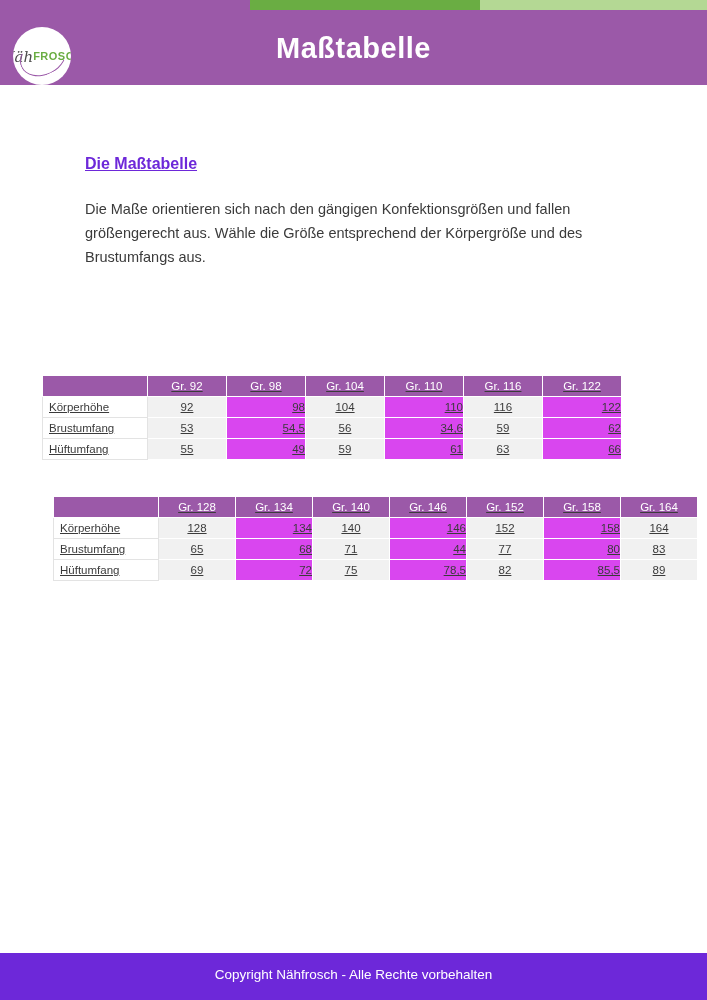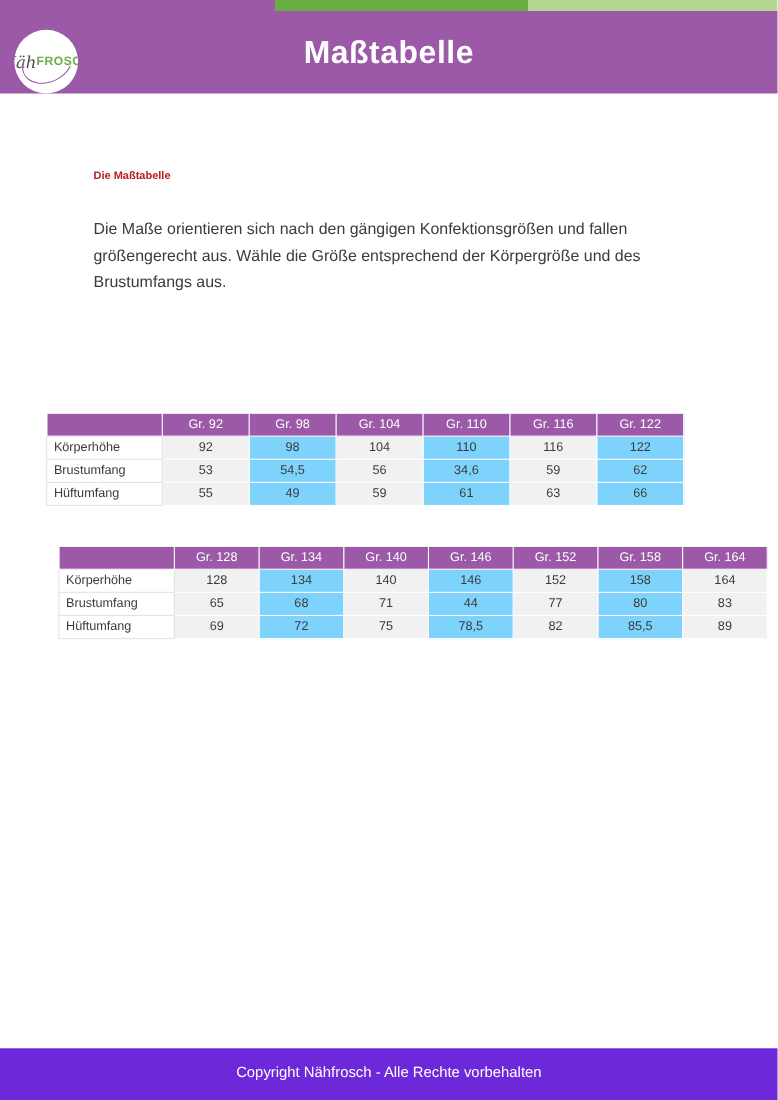--- a/index.html
+++ b/index.html
@@ -104,39 +104,41 @@
   .content {
     position: absolute;
     top: 85px;
     left: 0;
     width: 707px;
   }
   .section-heading {
     position: absolute;
     left: 85px;
     top: 70px;
-    font-size: 10px;
+    font-size: 16px;
     font-weight: bold;
-    color: #b91c1c;
+    color: #6d28d9;
+    text-decoration: underline;
   }
   .intro-paragraph {
     position: absolute;
     left: 85px;
     top: 112px;
     width: 510px;
     font-size: 14.5px;
     line-height: 24px;
     color: #3b3b3b;
   }
 
   
   table {
     border-collapse: collapse;
     font-size: 11.5px;
     color: #3b3b3b;
+    text-decoration: underline;
   }
   table td, table th {
     border: 1px solid #ffffff;
     text-align: center;
     height: 20px;
     padding: 0;
     font-weight: normal;
   }
   .tbl-corner {
     background: #9b59a8;
@@ -147,21 +149,21 @@
     font-size: 11.5px;
     font-weight: normal;
   }
   .row-label {
     background: #ffffff;
     text-align: left;
     padding-left: 6px;
     border: 1px solid #e3e3e3;
   }
   .cell-a { background: #f1f1f1; }
-  .cell-b { background: #7dd3fc; }
+  .cell-b { background: #d946ef; text-align: right; }
 
   #table1 {
     position: absolute;
     left: 42px;
     top: 290px;
   }
   #table2 {
     position: absolute;
     left: 42px;
     top: 411px;

